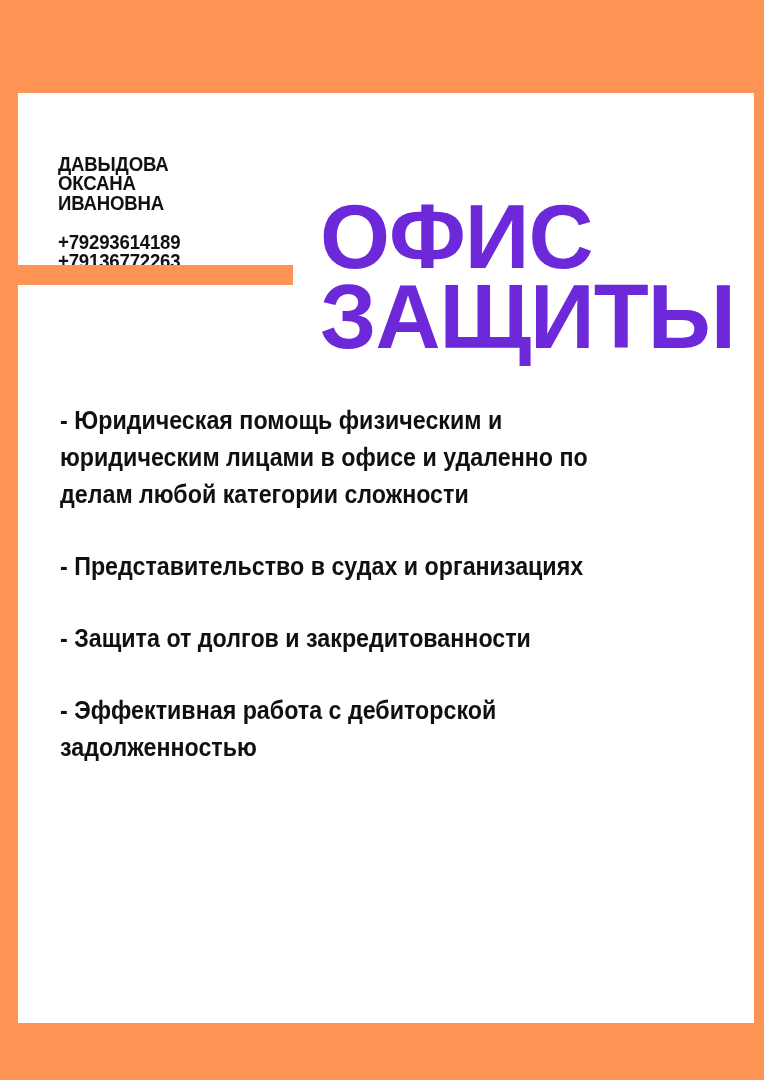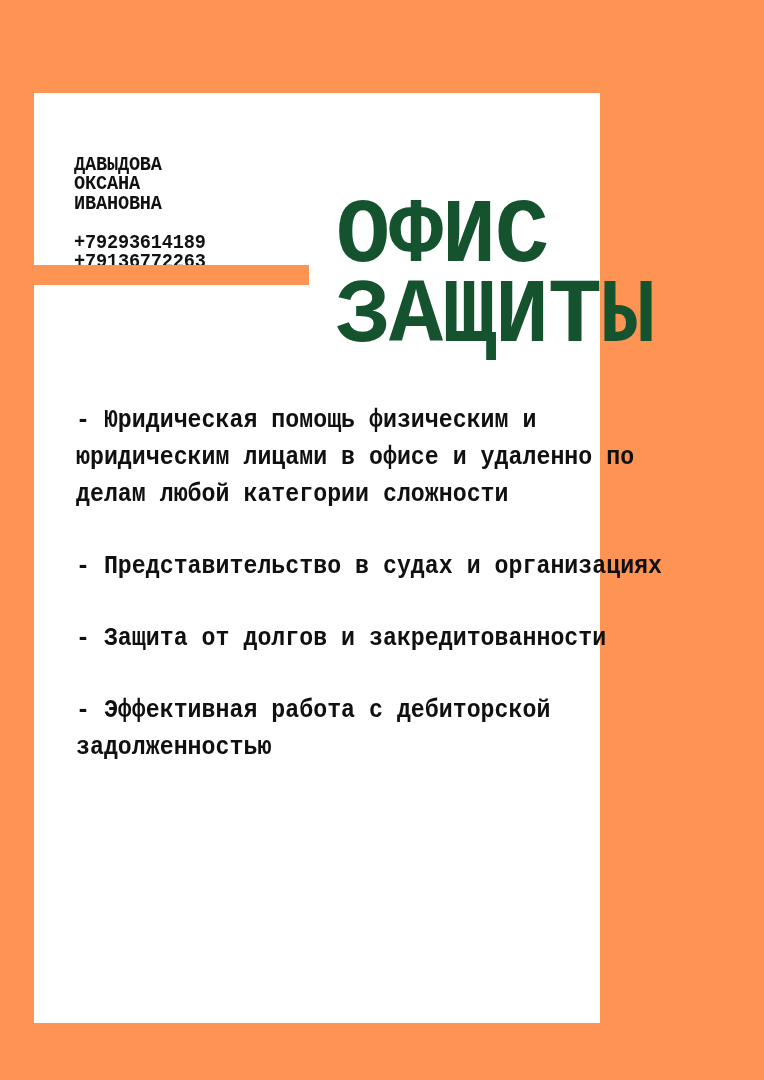--- a/index.html
+++ b/index.html
@@ -6,26 +6,25 @@
   body {
     width: 764px;
     height: 1080px;
     position: relative;
     overflow: hidden;
     background: var(--accent, #FD9453);
     font-family: "Liberation Sans", sans-serif;
   }
   .paper {
     position: absolute;
-    left: 34px;
+    left: 18px;
     top: 93px;
-    width: 566px;
+    width: 736px;
     height: 930px;
     background: var(--paper, #FFFFFF);
-    font-family: Liberation Mono, monospace;
   }
   .contact {
     position: absolute;
     left: 40px;
     top: 42px;
     font-weight: bold;
     font-size: 20px;
     line-height: 19.5px;
     letter-spacing: -0.2px;
     color: #111111;
@@ -43,21 +42,21 @@
     background: var(--accent, #FD9453);
   }
   .title {
     position: absolute;
     left: 302px;
     top: 104px;
     font-weight: bold;
     font-size: 90px;
     line-height: 80px;
     letter-spacing: -1px;
-    color: #14532d;
+    color: #6d28d9;
     white-space: pre-line;
   }
   .services {
     position: absolute;
     left: 42px;
     top: 309px;
     width: 640px;
     font-size: 25px;
     line-height: 37px;
     font-weight: bold;

